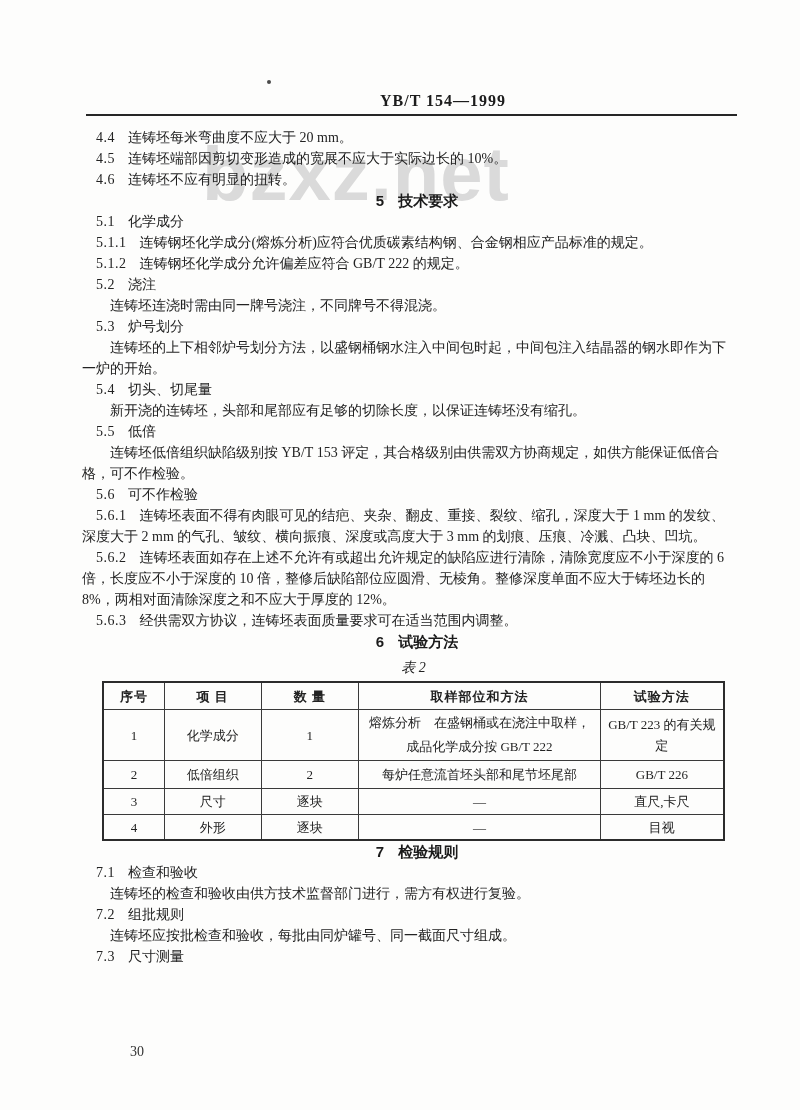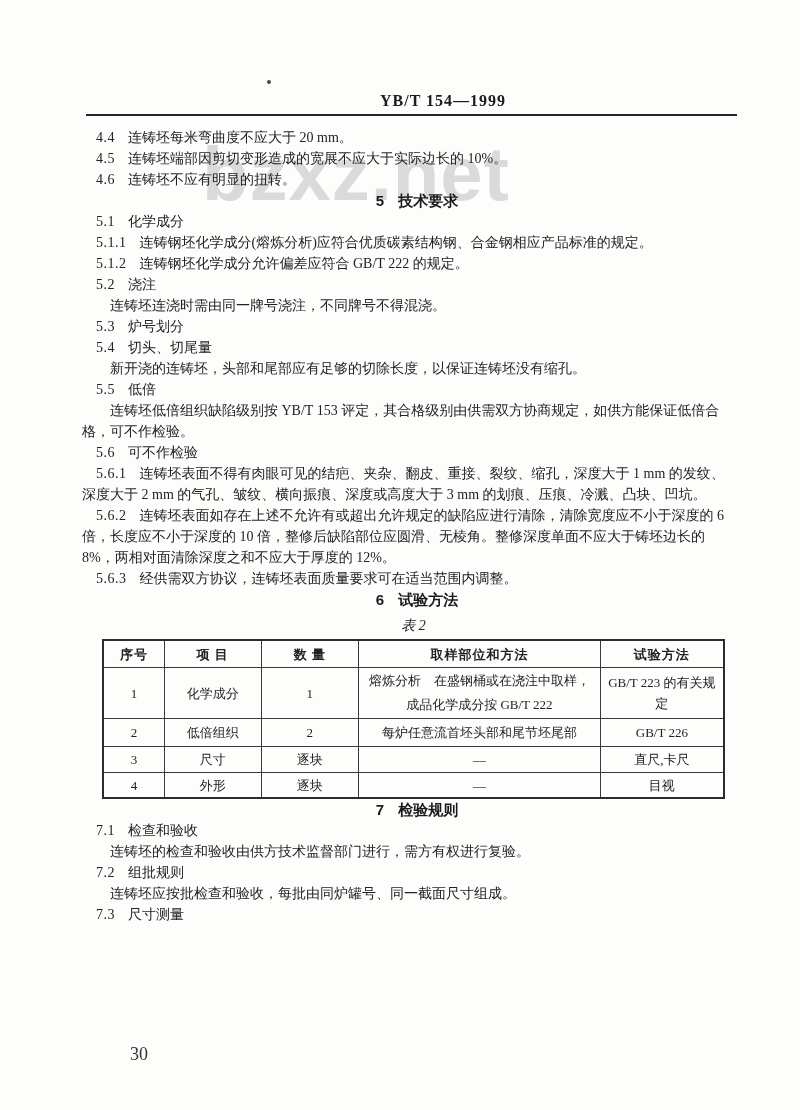--- a/index.html
+++ b/index.html
@@ -56,21 +56,21 @@
   }
   table.t2 th{height:24px;font-weight:bold;letter-spacing:1px;}
   .c1{width:61px;}.c2{width:96px;}.c3{width:97px;}.c4{width:240px;}.c5{width:123px;}
   .row-1 td{height:46px;}
   .row-2 td{height:25px;}
   .row-3 td{height:23px;}
   .row-4 td{height:22px;}
   td.pre{white-space:pre-line;line-height:24px;}
   
   .page-number{
-    position:absolute;left:130px;top:1044px;font-size:18px;color:#333;z-index:1;
+    position:absolute;left:130px;top:1044px;font-size:14px;color:#333;z-index:1;
   }
 </style>
 </head>
 <body>
 
 <div class="sheet">
 
   <div class="ink-speck"></div>
 
   <div class="std-code">YB/T 154—1999</div>
@@ -85,20 +85,21 @@
     <p class="clause"><span class="num">4.6</span><span>连铸坯不应有明显的扭转。</span></p>
 
     <p class="heading"><span class="num">5</span><span>技术要求</span></p>
 
     <p class="clause"><span class="num">5.1</span><span>化学成分</span></p>
     <p class="clause"><span class="num">5.1.1</span><span>连铸钢坯化学成分(熔炼分析)应符合优质碳素结构钢、合金钢相应产品标准的规定。</span></p>
     <p class="clause"><span class="num">5.1.2</span><span>连铸钢坯化学成分允许偏差应符合 GB/T 222 的规定。</span></p>
     <p class="clause"><span class="num">5.2</span><span>浇注</span></p>
     <p class="para">连铸坯连浇时需由同一牌号浇注，不同牌号不得混浇。</p>
     <p class="clause"><span class="num">5.3</span><span>炉号划分</span></p>
+    <p class="para">连铸坯的上下相邻炉号划分方法，以盛钢桶钢水注入中间包时起，中间包注入结晶器的钢水即作为下一炉的开始。</p>
     <p class="clause"><span class="num">5.4</span><span>切头、切尾量</span></p>
     <p class="para">新开浇的连铸坯，头部和尾部应有足够的切除长度，以保证连铸坯没有缩孔。</p>
     <p class="clause"><span class="num">5.5</span><span>低倍</span></p>
     <p class="para">连铸坯低倍组织缺陷级别按 YB/T 153 评定，其合格级别由供需双方协商规定，如供方能保证低倍合格，可不作检验。</p>
     <p class="clause"><span class="num">5.6</span><span>可不作检验</span></p>
     <p class="clause"><span class="num">5.6.1</span><span>连铸坯表面不得有肉眼可见的结疤、夹杂、翻皮、重接、裂纹、缩孔，深度大于 1 mm 的发纹、深度大于 2 mm 的气孔、皱纹、横向振痕、深度或高度大于 3 mm 的划痕、压痕、冷溅、凸块、凹坑。</span></p>
     <p class="clause"><span class="num">5.6.2</span><span>连铸坯表面如存在上述不允许有或超出允许规定的缺陷应进行清除，清除宽度应不小于深度的 6 倍，长度应不小于深度的 10 倍，整修后缺陷部位应圆滑、无棱角。整修深度单面不应大于铸坯边长的 8%，两相对面清除深度之和不应大于厚度的 12%。</span></p>
     <p class="clause"><span class="num">5.6.3</span><span>经供需双方协议，连铸坯表面质量要求可在适当范围内调整。</span></p>
 
     <p class="heading"><span class="num">6</span><span>试验方法</span></p>

